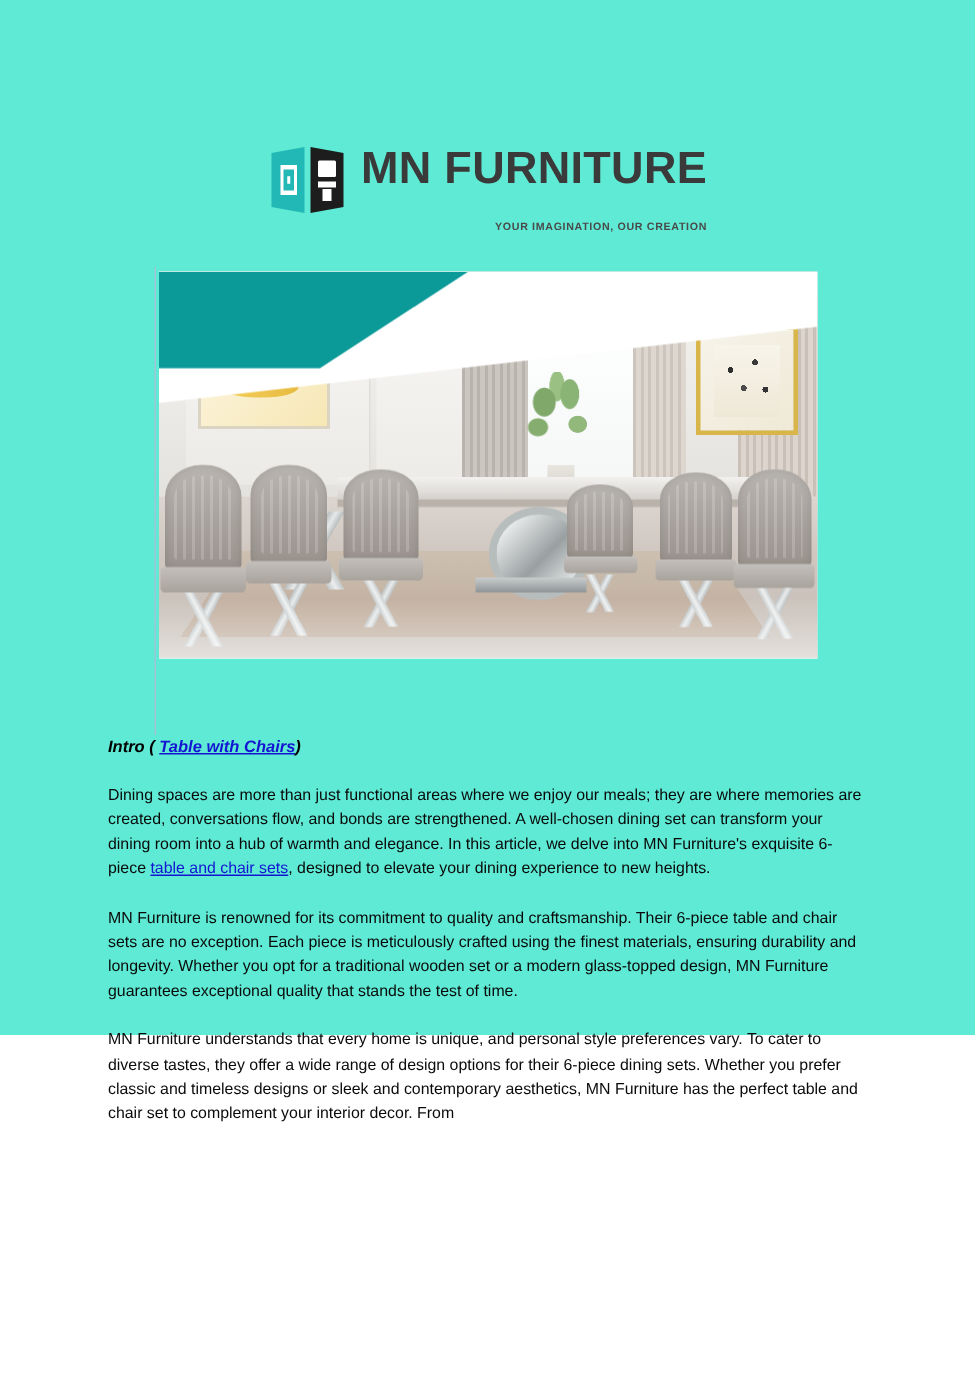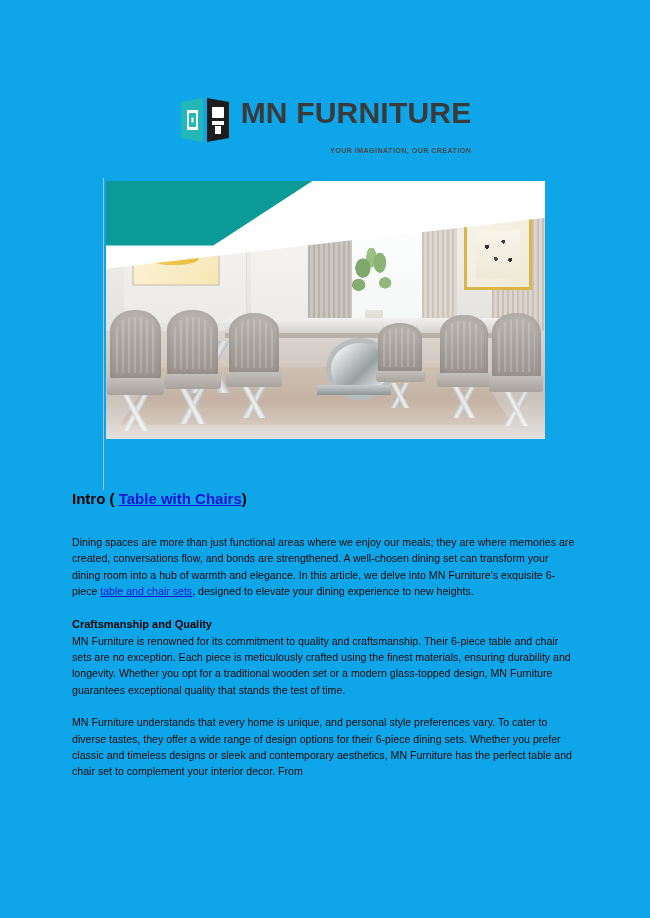--- a/index.html
+++ b/index.html
@@ -12,22 +12,22 @@
     height: 918px;
     font-family: "Liberation Sans", sans-serif;
     color: #000000;
     position: relative;
     overflow: hidden;
   }
 
   .page {
     position: relative;
     width: 650px;
-    height: 918px;
-    background: #0ea5e9;
+    height: 690px;
+    background: #5eead4;
   }
 
   
   .header {
     position: absolute;
     left: 0;
     top: 96px;
     width: 650px;
     display: flex;
     justify-content: center;
@@ -255,25 +255,26 @@
   }
 
   
   .content {
     position: absolute;
     left: 72px;
     top: 491px;
     width: 507px;
   }
   .intro-heading {
-    font-size: 15px;
+    font-size: 11px;
     font-weight: bold;
     line-height: 15px;
-    margin: 0 0 28px 0;
+    margin: 0 0 16px 0;
     color: #000;
+    font-style: italic;
   }
   .link {
     color: #1414d2;
     text-decoration: underline;
     font-weight: bold;
   }
   .link-inline {
     color: #1414d2;
     text-decoration: underline;
     font-weight: normal;
@@ -388,21 +389,20 @@
     <div class="hero-overlay-teal"></div>
   </div>
 
   <div class="content">
 
     <div class="intro-heading"><span>Intro ( </span><a class="link" href="#">Table with Chairs</a><span>)</span></div>
 
     <p class="body"><span>Dining spaces are more than just functional areas where we enjoy our meals; they are where memories are created, conversations flow, and bonds are strengthened. A well-chosen dining set can transform your dining room into a hub of warmth and elegance. In this article, we delve into MN Furniture's exquisite 6-piece </span><a class="link-inline" href="#">table and chair sets</a><span>, designed to elevate your dining experience to new heights.</span></p>
 
     <div class="section-block">
-      <h2 class="section">Craftsmanship and Quality</h2>
       <p class="body" style="margin-bottom:0">MN Furniture is renowned for its commitment to quality and craftsmanship. Their 6-piece table and chair sets are no exception. Each piece is meticulously crafted using the finest materials, ensuring durability and longevity. Whether you opt for a traditional wooden set or a modern glass-topped design, MN Furniture guarantees exceptional quality that stands the test of time.</p>
     </div>
 
     <div class="section-block">
       <p class="body" style="margin-bottom:0">MN Furniture understands that every home is unique, and personal style preferences vary. To cater to diverse tastes, they offer a wide range of design options for their 6-piece dining sets. Whether you prefer classic and timeless designs or sleek and contemporary aesthetics, MN Furniture has the perfect table and chair set to complement your interior decor. From</p>
     </div>
 
   </div>
 
 </div>

